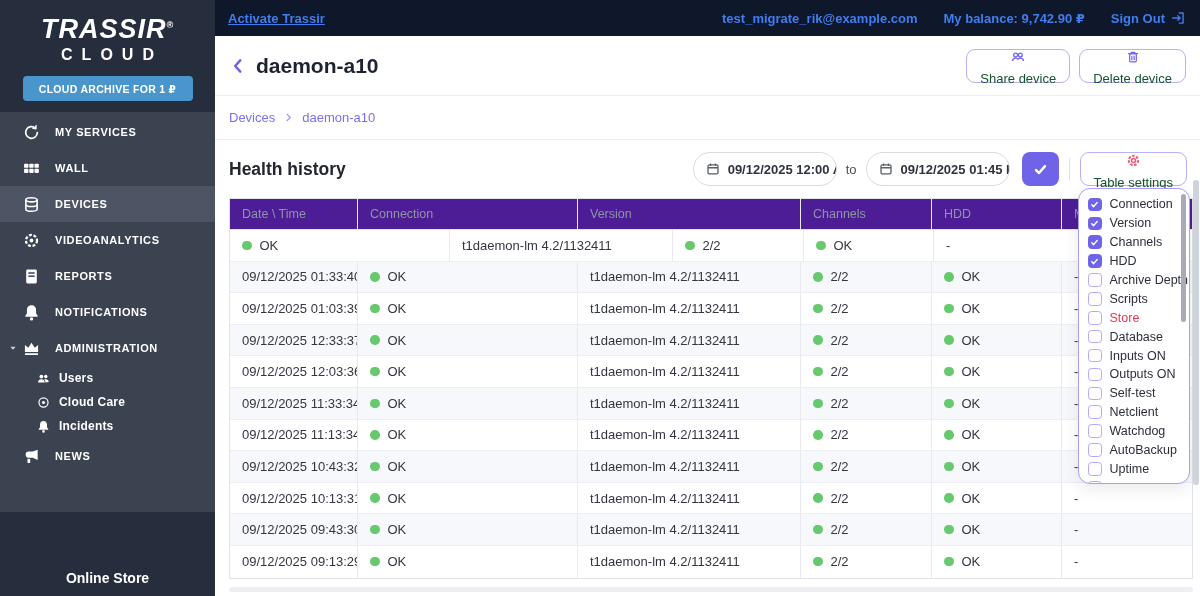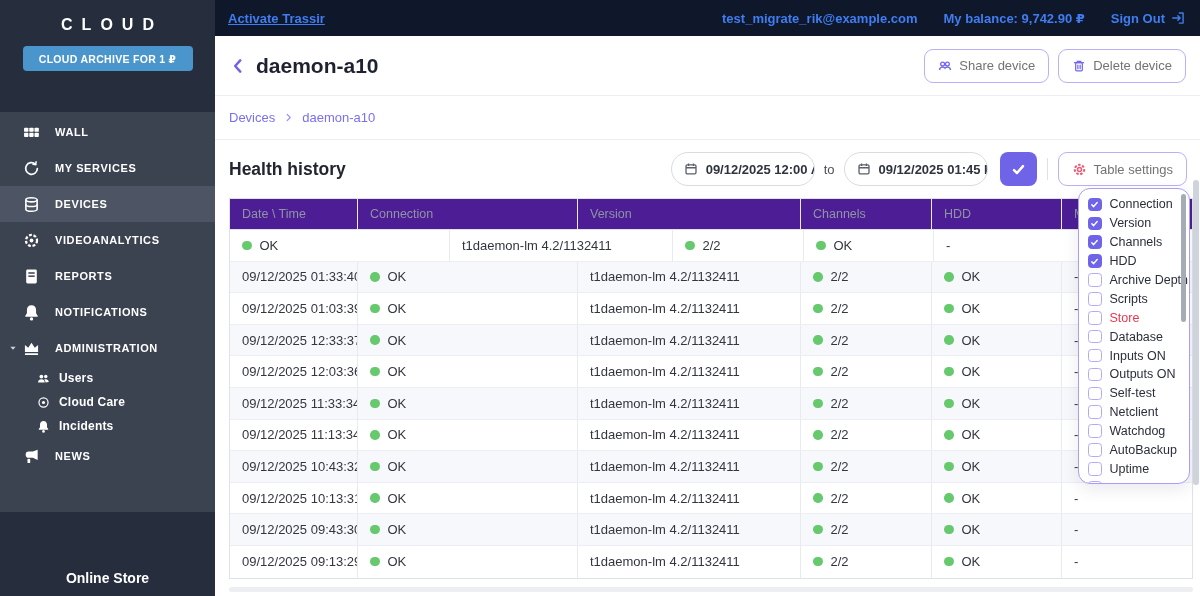--- a/index.html
+++ b/index.html
@@ -36,21 +36,21 @@
   .caret{position:absolute;left:8px;width:10px;height:10px;color:#cdd2da;}
   .online-store{position:absolute;left:0;bottom:10px;width:215px;text-align:center;color:#fff;
     font-size:14px;font-weight:700;cursor:pointer;}
   
   .main{position:absolute;left:215px;top:36px;width:985px;height:560px;background:#fff;}
   .title-row{height:60px;display:flex;align-items:center;padding:0 14px 0 14px;border-bottom:1px solid #eceef3;box-sizing:border-box;}
   .back{width:18px;height:18px;color:#6f63e8;cursor:pointer;flex:none;}
   .page-title{font-size:21px;font-weight:700;color:#1d2130;margin-left:9px;}
   .actions{margin-left:auto;display:flex;gap:9px;}
   .btn-outline{display:flex;align-items:center;gap:7px;height:34px;padding:0 13px;background:#fff;
-    border:1px solid #b9b0f7;border-radius:9px;color:#737373;font-family:inherit;font-size:13px;cursor:pointer;}
+    border:1px solid #b9b0f7;border-radius:9px;color:#14532d;font-family:inherit;font-size:13px;cursor:pointer;flex-direction:column;}
   .btn-outline .ic{width:14px;height:14px;color:#7166ee;}
   .breadcrumb-row{height:44px;display:flex;align-items:center;padding-left:14px;border-bottom:1px solid #eceef3;box-sizing:border-box;}
   .crumb{font-size:13px;color:#7a6ff0;cursor:pointer;}
   .crumb-sep{width:11px;height:11px;color:#9a92f2;margin:0 8px;}
   .section-row{height:58px;display:flex;align-items:center;padding:0 13px 0 14px;box-sizing:border-box;}
   .section-title{font-size:17.5px;font-weight:700;color:#23262f;}
   .filters{margin-left:auto;display:flex;align-items:center;}
   .date-input{display:flex;align-items:center;gap:8px;width:144px;height:34px;border:1px solid #d8dbe2;border-radius:17px;
     padding:0 0 0 12px;box-sizing:border-box;overflow:hidden;white-space:nowrap;cursor:text;background:#fff;}
   .date-input .ic{width:14px;height:14px;color:#5a5f6b;flex:none;}
@@ -105,45 +105,46 @@
             <path d="M9.5 2.2h4.3v11.6H9.5"></path>
             <path d="M2 8h8.2M7.8 5.4 10.4 8l-2.6 2.6"></path>
           </svg>
         </span>
       </a>
   </div>
 </div>
 
 <aside class="sidebar">
   <div class="logo">
+    <div class="logo-line1"><span>TRASSIR</span><span class="logo-reg">®</span></div>
     <div class="logo-line2">CLOUD</div>
   </div>
   <button class="archive-btn">CLOUD ARCHIVE FOR 1 ₽</button>
   <nav class="nav">
+      <div class="nav-item">
+        <span class="nav-icon ic">
+          <svg viewBox="0 0 16 16" fill="none" stroke="currentColor" stroke-width="1.6" stroke-linecap="round">
+            <path d="M13.5 8a5.5 5.5 0 1 1-1.7-4"></path>
+            <path d="M12.3 1.7 12 4.3 9.4 4" stroke-width="1.4"></path>
+          </svg>
+        </span>
+        <span class="nav-label">MY SERVICES</span>
+      </div>
       <div class="nav-item">
         <span class="nav-icon ic">
           <svg viewBox="0 0 16 16" fill="currentColor">
             <rect x="1" y="3.5" width="4.1" height="3.9" rx=".8"></rect>
             <rect x="5.9" y="3.5" width="4.1" height="3.9" rx=".8"></rect>
             <rect x="10.8" y="3.5" width="4.1" height="3.9" rx=".8"></rect>
             <rect x="1" y="8.3" width="4.1" height="3.9" rx=".8"></rect>
             <rect x="5.9" y="8.3" width="4.1" height="3.9" rx=".8"></rect>
             <rect x="10.8" y="8.3" width="4.1" height="3.9" rx=".8"></rect>
           </svg>
         </span>
         <span class="nav-label">WALL</span>
-      </div>
-      <div class="nav-item">
-        <span class="nav-icon ic">
-          <svg viewBox="0 0 16 16" fill="none" stroke="currentColor" stroke-width="1.6" stroke-linecap="round">
-            <path d="M13.5 8a5.5 5.5 0 1 1-1.7-4"></path>
-            <path d="M12.3 1.7 12 4.3 9.4 4" stroke-width="1.4"></path>
-          </svg>
-        </span>
-        <span class="nav-label">MY SERVICES</span>
       </div>
       <div class="nav-item active">
         <span class="nav-icon ic">
           <svg viewBox="0 0 16 16" fill="none" stroke="currentColor" stroke-width="1.5">
             <ellipse cx="8" cy="3.6" rx="5.3" ry="1.9"></ellipse>
             <path d="M2.7 3.6v4.4c0 1.05 2.4 1.9 5.3 1.9s5.3-.85 5.3-1.9V3.6"></path>
             <path d="M2.7 8v4.4c0 1.05 2.4 1.9 5.3 1.9s5.3-.85 5.3-1.9V8"></path>
           </svg>
         </span>
         <span class="nav-label">DEVICES</span>

